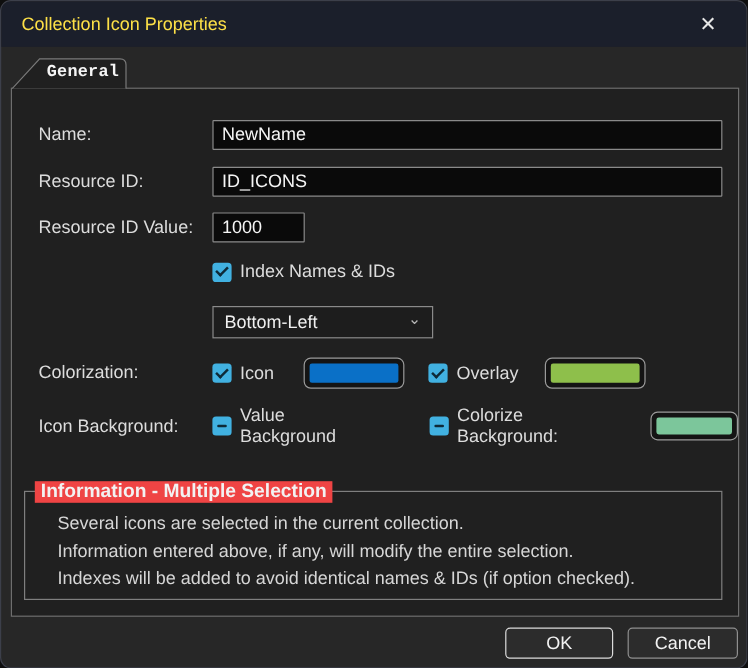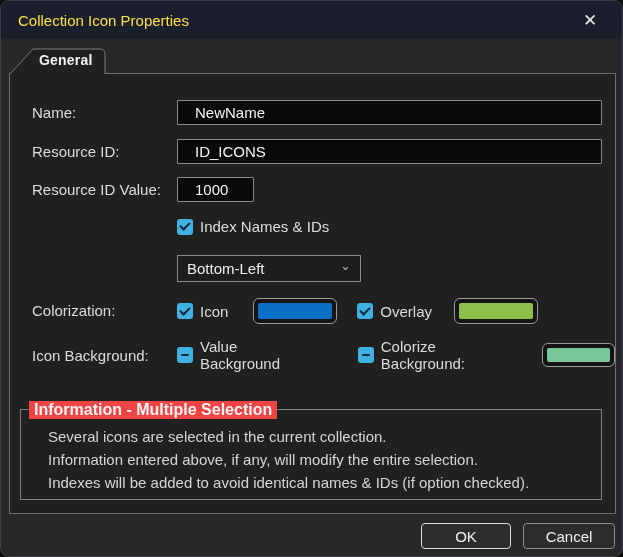--- a/index.html
+++ b/index.html
@@ -17,31 +17,31 @@
   .close-btn{
     position:absolute;right:12px;top:0;height:38px;width:40px;
     display:flex;align-items:center;justify-content:center;
     color:#e8e8e8;font-size:17px;cursor:pointer;
   }
   .abs{position:absolute;}
   
   .tab-wrap{position:absolute;left:8px;top:47px;width:100px;height:26px;z-index:3;}
   .tab-label{
     position:absolute;left:30px;top:4px;color:#f5f5f5;
-    font-size:14px;font-weight:bold;letter-spacing:.2px;
+    font-size:14px;font-weight:bold;letter-spacing:.2px;font-family:Liberation Mono, monospace;
   }
   
   .panel{
     position:absolute;left:8px;top:72px;width:607px;height:441px;
     border:1px solid #6e6e6e;background:#202020;z-index:1;
   }
   .field-label{color:#dcdcdc;font-size:15px;line-height:24px;}
   input.textbox{
     background:#0a0a0a;border:1px solid #8a8a8a;border-radius:1px;
-    color:#f5f5f5;font-size:15px;height:25px;padding:0 17px;outline:none;
+    color:#f5f5f5;font-size:15px;height:25px;padding:0 7px;outline:none;
   }
   .dropdown{
     background:#1d1d1d;border:1px solid #8a8a8a;height:27px;
     display:flex;align-items:center;justify-content:space-between;
     padding:0 9px;color:#f0f0f0;font-size:15px;cursor:pointer;
   }
   .chevron{color:#b9b9b9;font-size:13px;line-height:10px;margin-top:-6px;}
   .checkbox{
     width:16px;height:16px;border-radius:3px;background:#41b1e1;
     display:flex;align-items:center;justify-content:center;flex:0 0 16px;

